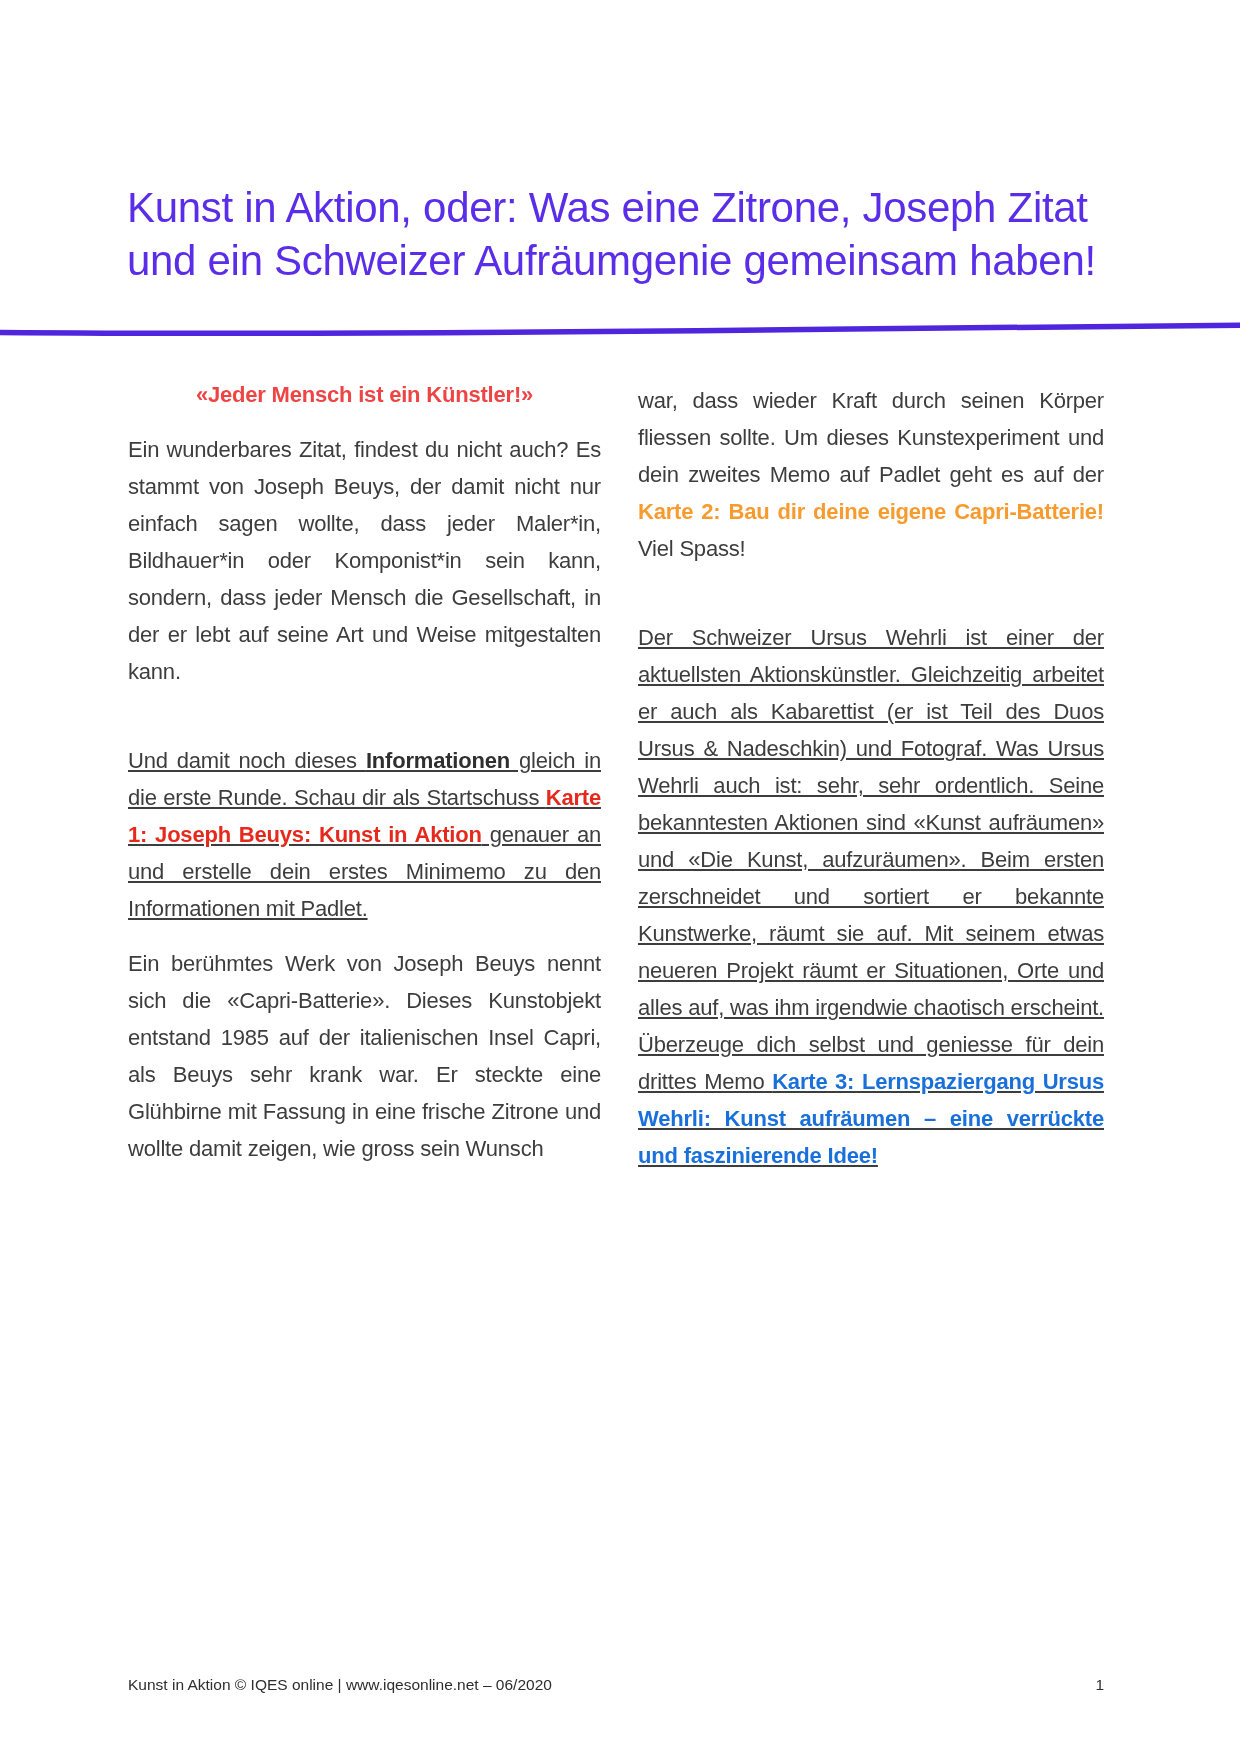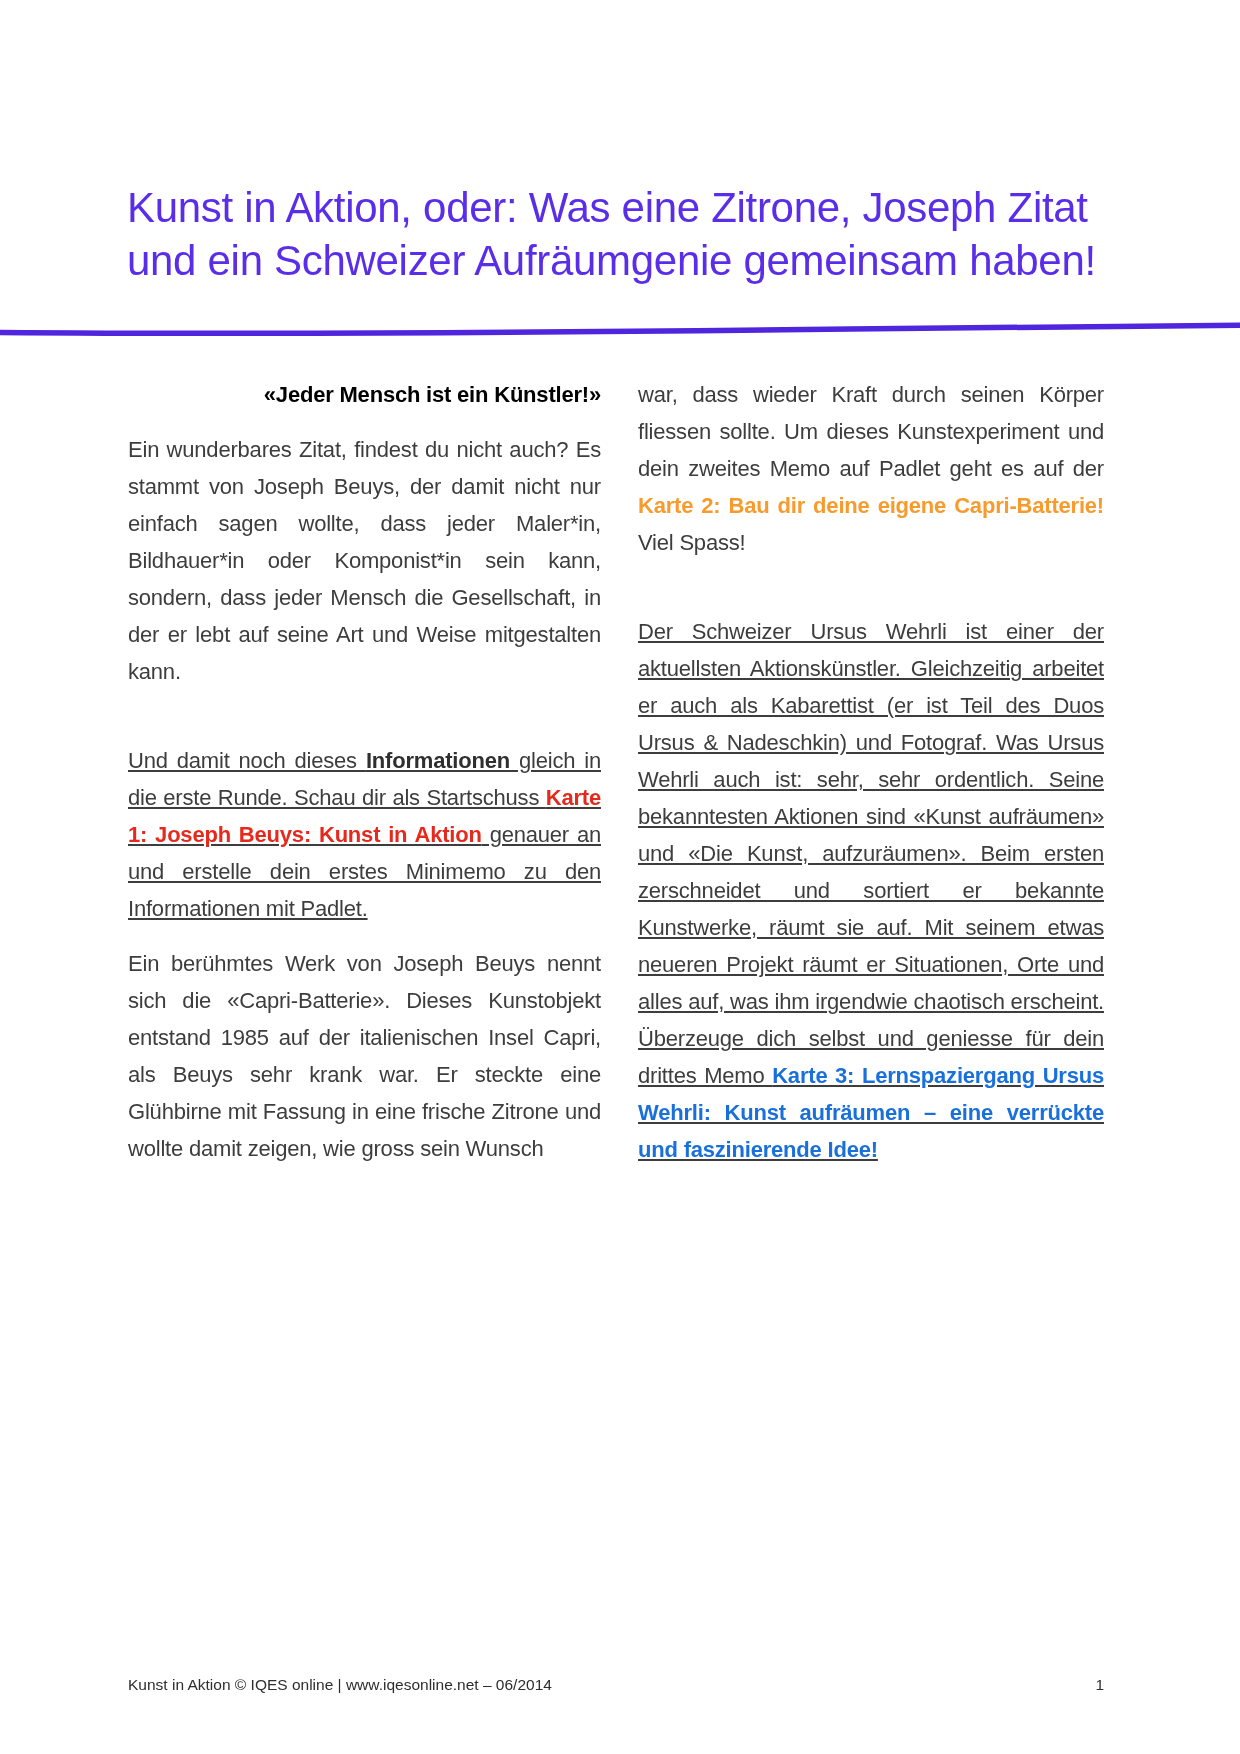--- a/index.html
+++ b/index.html
@@ -41,25 +41,25 @@
     line-height:37px;
     letter-spacing:-0.2px;
     color:var(--body-text);
     text-align:justify;
   }
   .col-left{left:128px;width:473px;}
   .col-right{left:638px;width:466px;}
 
   .heading{
     font-weight:700;
-    color:#000000;
+    color:#ef4444;
     margin:0 0 18px 0;
-    text-align:right;
+    text-align:center;
   }
-  .para{margin:0 0 18px 0;}
+  .para{margin:6px 0 18px 0;}
   .para.big-gap{margin-top:52px;text-decoration:underline;}
 
   .run-bold{font-weight:700;color:#2f2f2f;}
   .run-red{font-weight:700;color:var(--red);}
   .run-orange{font-weight:700;color:var(--orange);}
   .run-blue{font-weight:700;color:var(--blue);}
 
   .footer{
     position:absolute;
     left:128px;top:1676px;width:976px;
@@ -91,17 +91,17 @@
     <p class="para big-gap"><span>Und damit noch dieses </span><span class="run-bold">Informationen</span><span> gleich in die erste Runde. Schau dir als Startschuss </span><span class="run-red">Karte 1: Joseph Beuys: Kunst in Aktion</span><span> genauer an und erstelle dein erstes Minimemo zu den Informationen mit Padlet.</span></p>
     <p class="para"><span>Ein berühmtes Werk von Joseph Beuys nennt sich die «Capri-Batterie». Dieses Kunstobjekt entstand 1985 auf der italienischen Insel Capri, als Beuys sehr krank war. Er steckte eine Glühbirne mit Fassung in eine frische Zitrone und wollte damit zeigen, wie gross sein Wunsch</span></p>
   </div>
 
   <div class="col col-right">
     <p class="para"><span>war, dass wieder Kraft durch seinen Körper fliessen sollte. Um dieses Kunstexperiment und dein zweites Memo auf Padlet geht es auf der </span><span class="run-orange">Karte 2: Bau dir deine eigene Capri-Batterie!</span><span> Viel Spass!</span></p>
     <p class="para big-gap"><span>Der Schweizer Ursus Wehrli ist einer der aktuellsten Aktionskünstler. Gleichzeitig arbeitet er auch als Kabarettist (er ist Teil des Duos Ursus &amp; Nadeschkin) und Fotograf. Was Ursus Wehrli auch ist: sehr, sehr ordentlich. Seine bekanntesten Aktionen sind «Kunst aufräumen» und «Die Kunst, aufzuräumen». Beim ersten zerschneidet und sortiert er bekannte Kunstwerke, räumt sie auf. Mit seinem etwas neueren Projekt räumt er Situationen, Orte und alles auf, was ihm irgendwie chaotisch erscheint. Überzeuge dich selbst und geniesse für dein drittes Memo </span><span class="run-blue">Karte 3: Lernspaziergang Ursus Wehrli: Kunst aufräumen – eine verrückte und faszinierende Idee!</span></p>
   </div>
 
   <div class="footer">
-    <span>Kunst in Aktion © IQES online | www.iqesonline.net – 06/2014</span>
+    <span>Kunst in Aktion © IQES online | www.iqesonline.net – 06/2020</span>
     <span>1</span>
   </div>
 
 </div>
 
 </body></html>

